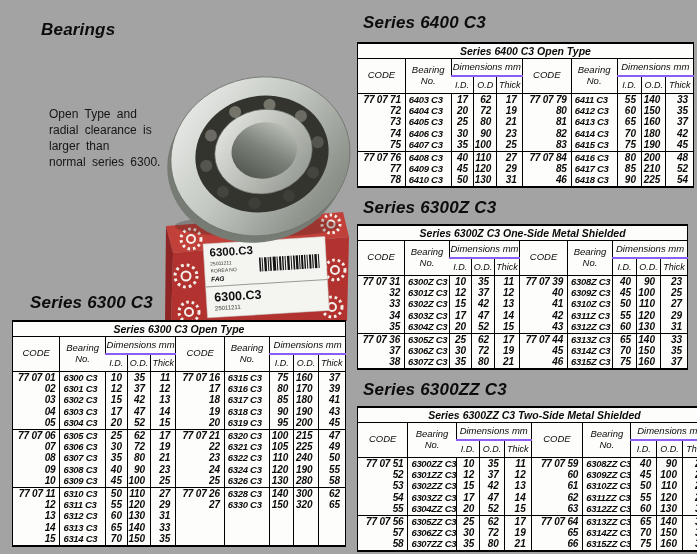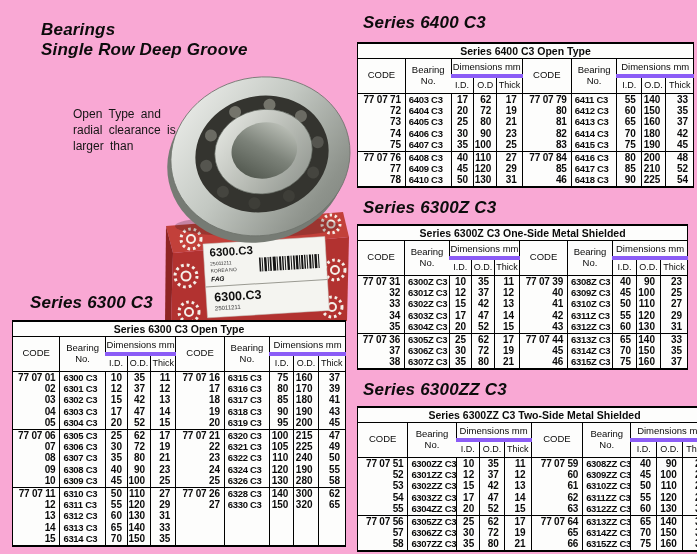--- a/index.html
+++ b/index.html
@@ -1,73 +1,73 @@
 <!DOCTYPE html>
 <html><head>
 <meta charset="utf-8">
 <style>
   * { margin:0; padding:0; box-sizing:border-box; }
   html,body { background:#ffffff; }
   body { font-family:"Liberation Sans", sans-serif; color:#0a0a0a; }
-  #page { position:relative; width:697px; height:554px; background:#f9a8d4; overflow:hidden; }
+  #page { position:relative; width:697px; height:554px; background:#a3a3a3; overflow:hidden; }
 
   
   .main-title { position:absolute; left:41px; top:20px; font-size:17px; line-height:20px;
                 font-weight:bold; font-style:italic; letter-spacing:.2px; color:#0c0c0c; }
   .desc { position:absolute; left:49px; top:106px; font-size:12px; line-height:16px;
-          word-spacing:3px; color:#151515;margin-left:24px; }
+          word-spacing:3px; color:#151515; }
   .series-heading { position:absolute; font-size:17px; font-weight:bold; font-style:italic;
                     letter-spacing:.2px; color:#0c0c0c; white-space:nowrap; }
   .h-6400  { left:363px; top:13px; }
   .h-6300z { left:363px; top:198px; }
   .h-6300zz{ left:363px; top:380px;text-align:right; }
   .h-6300  { left:30px;  top:293px; }
 
   
   .tbl-wrap { position:absolute; }
   .w-6400  { left:357px; top:42px;  width:337px; }
   .w-6300z { left:357px; top:224px; width:290px; }
   .w-6300zz{ left:357px; top:406px; width:355px; }
   .w-6300  { left:12px;  top:320px; width:334px; }
 
   table.cat { border-collapse:collapse; table-layout:fixed; width:100%;
               border:1px solid #000; border-top:2px solid #000; border-bottom:2px solid #000;
-              background:#fdfdfc; }
+              background:#fdfdfc;font-style:italic; }
   table.cat td { border-left:1px solid #000; overflow:hidden; white-space:nowrap;
                  font-size:10px; color:#0a0a0a; }
   table.cat td:first-child { border-left:none; }
   tr.t-title td { border-left:none; border-bottom:1px solid #000; text-align:center;
                   font-weight:bold; font-size:10.5px; height:15px; }
   tr.hdr1 td { text-align:center; font-size:9.5px; height:18px; }
   tr.hdr1 td[rowspan] { border-bottom:1px solid #000; line-height:10.5px; vertical-align:middle; }
-  tr.hdr1 td.dims { border-bottom:4px solid #8b5cf6; }
+  tr.hdr1 td.dims { border-bottom:2px solid #8b5cf6; }
   tr.hdr2 td { text-align:center; font-size:9px; height:17px; border-bottom:1px solid #000; }
   tr.drow td { font-weight:bold; height:11px; line-height:11.4px; font-size:10px; }
   tr.drow td.c-code    { text-align:right; padding-right:4px; letter-spacing:-0.2px; }
   tr.drow td.c-bearing { text-align:left;  padding-left:3px; font-size:9.5px; letter-spacing:-0.3px; }
   tr.drow td.c-dim     { text-align:right; padding-right:5px; }
   tr.group-start td { border-top:1px solid #000; }
 
   
   .photo { position:absolute; left:161px; top:74px; width:194px; height:258px; }
 </style>
 </head>
 <body>
 
 <div id="page">
 
   <div class="main-title">
     <div>Bearings</div>
-    <div>Single Row Deep Groove</div>
   </div>
 
   <div class="desc">
     <div>Open Type and</div>
     <div>radial clearance is</div>
     <div>larger than</div>
+    <div>normal series 6300.</div>
   </div>
 
   <div class="photo">
     <svg width="194" height="258" viewBox="0 0 194 258">
       <defs>
         <linearGradient id="silver1" x1="0" y1="0" x2="1" y2="1">
           <stop offset="0" stop-color="#f3f4f1"></stop>
             <stop offset="0.45" stop-color="#c3c8c2"></stop>
           <stop offset="0.8" stop-color="#8e938c"></stop>
             <stop offset="1" stop-color="#7b807a"></stop>

